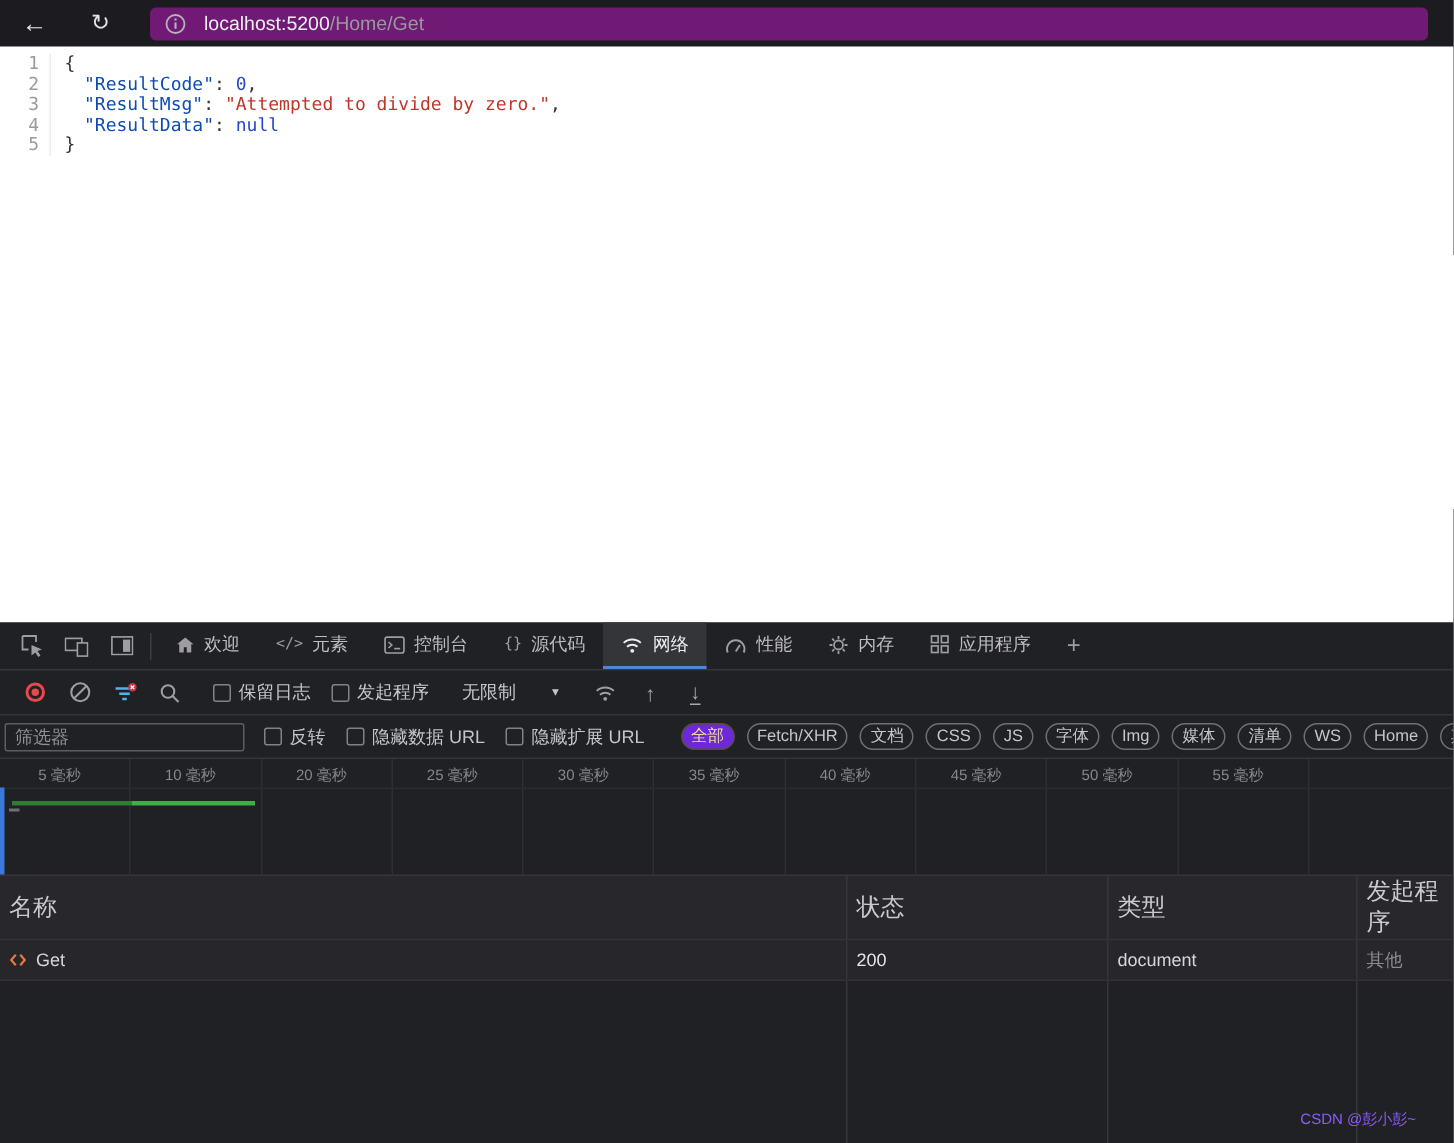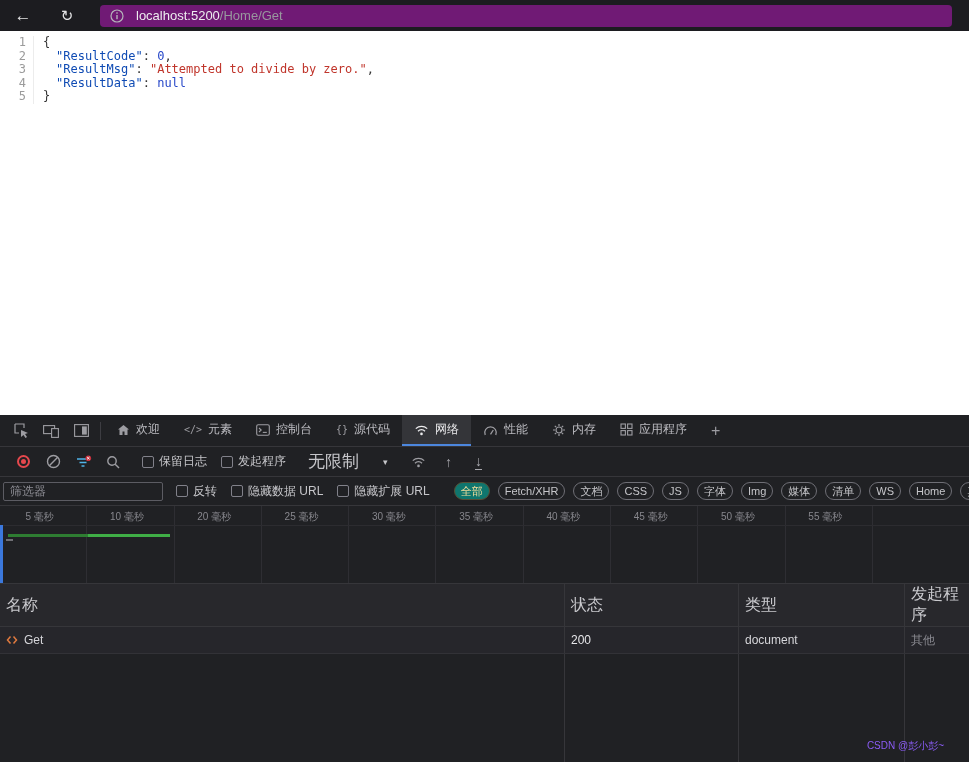--- a/index.html
+++ b/index.html
@@ -52,34 +52,34 @@
   .tab.sel{background:#343539;color:#ececee;border-bottom-color:var(--accent-blue)}
   .tab.sel .ticon{color:#ececee}
   .addtab{display:flex;align-items:center;padding:0 12px;color:#9d9da2;font-size:16px}
 
   .nettb{flex:0 0 30px;display:flex;align-items:center;border-bottom:1px solid #36363a;padding-left:8px}
   .tbtn{width:30px;height:24px;display:flex;align-items:center;justify-content:center;flex:0 0 auto}
   .rec{width:13px;height:13px;border:2px solid var(--record-red);border-radius:50%;display:flex;align-items:center;justify-content:center}
   .rec i{width:5px;height:5px;border-radius:50%;background:var(--record-red)}
   .chk{display:flex;align-items:center;gap:5px;margin-left:14px;font-size:12px;color:#c6c6ca;white-space:nowrap;flex:0 0 auto}
   .box{width:12px;height:12px;border:1px solid #81818a;border-radius:2px;background:transparent;flex:0 0 12px}
-  .throttle-label{margin-left:22px;font-size:17px;color:#c6c6ca}
+  .throttle-label{margin-left:22px;font-size:12px;color:#c6c6ca}
   .caret{margin-left:24px;font-size:9px;color:#c6c6ca}
   .mlg{margin-left:16px}
   .arrow{font-size:14px;color:#a8a8ae;line-height:1}
   .dl{border-bottom:1.5px solid #a8a8ae;padding-bottom:1px}
 
   .filterbar{flex:0 0 29px;display:flex;align-items:center;border-bottom:1px solid #36363a;padding-left:3px;overflow:hidden;white-space:nowrap}
   .filterbar>*{flex:0 0 auto}
   .finput{width:160px;height:19px;background:#202124;border:1px solid #5c5c63;border-radius:2px;color:#b9b9be;font-size:12px;padding:0 6px;font-family:inherit;outline:none}
   .finput::placeholder{color:#8e8e95}
   .fchk{margin-left:13px}
   .pills{display:flex;align-items:center;margin-left:16px}
   .pill{border:1px solid #6f6f76;border-radius:9px;padding:2px 6px;font-size:11px;color:#c6c6ca;margin-left:8px;line-height:12px}
-  .pill.sel{background:#0f766e;border-color:#564f35;color:#f0dc9a}
+  .pill.sel{background:#6d28d9;border-color:#564f35;color:#f0dc9a}
 
   .timeline{position:relative;flex:0 0 78px;border-bottom:1px solid #36363a;display:flex}
   .tseg{flex:0 0 87.3px;border-right:1px solid #2e2e33;font-size:10px;color:#87878d;text-align:center;padding:4px 7px 0 0}
   .tseg.fillseg{flex:1 1 auto;border-right:none}
   .tl-div{position:absolute;left:0;right:0;top:19px;height:1px;background:#2c2c30}
   .ovhandle{position:absolute;left:0;top:19px;bottom:0;width:3px;background:#3b78dc}
   .pretick{position:absolute;top:33px;left:6px;width:7px;height:2px;background:#6f6f75}
   .netline{position:absolute;top:28px;left:8px;height:3px;display:flex}
   .netline .d{width:80px;background:#2e7d32}
   .netline .b{width:82px;background:var(--timeline-green)}

